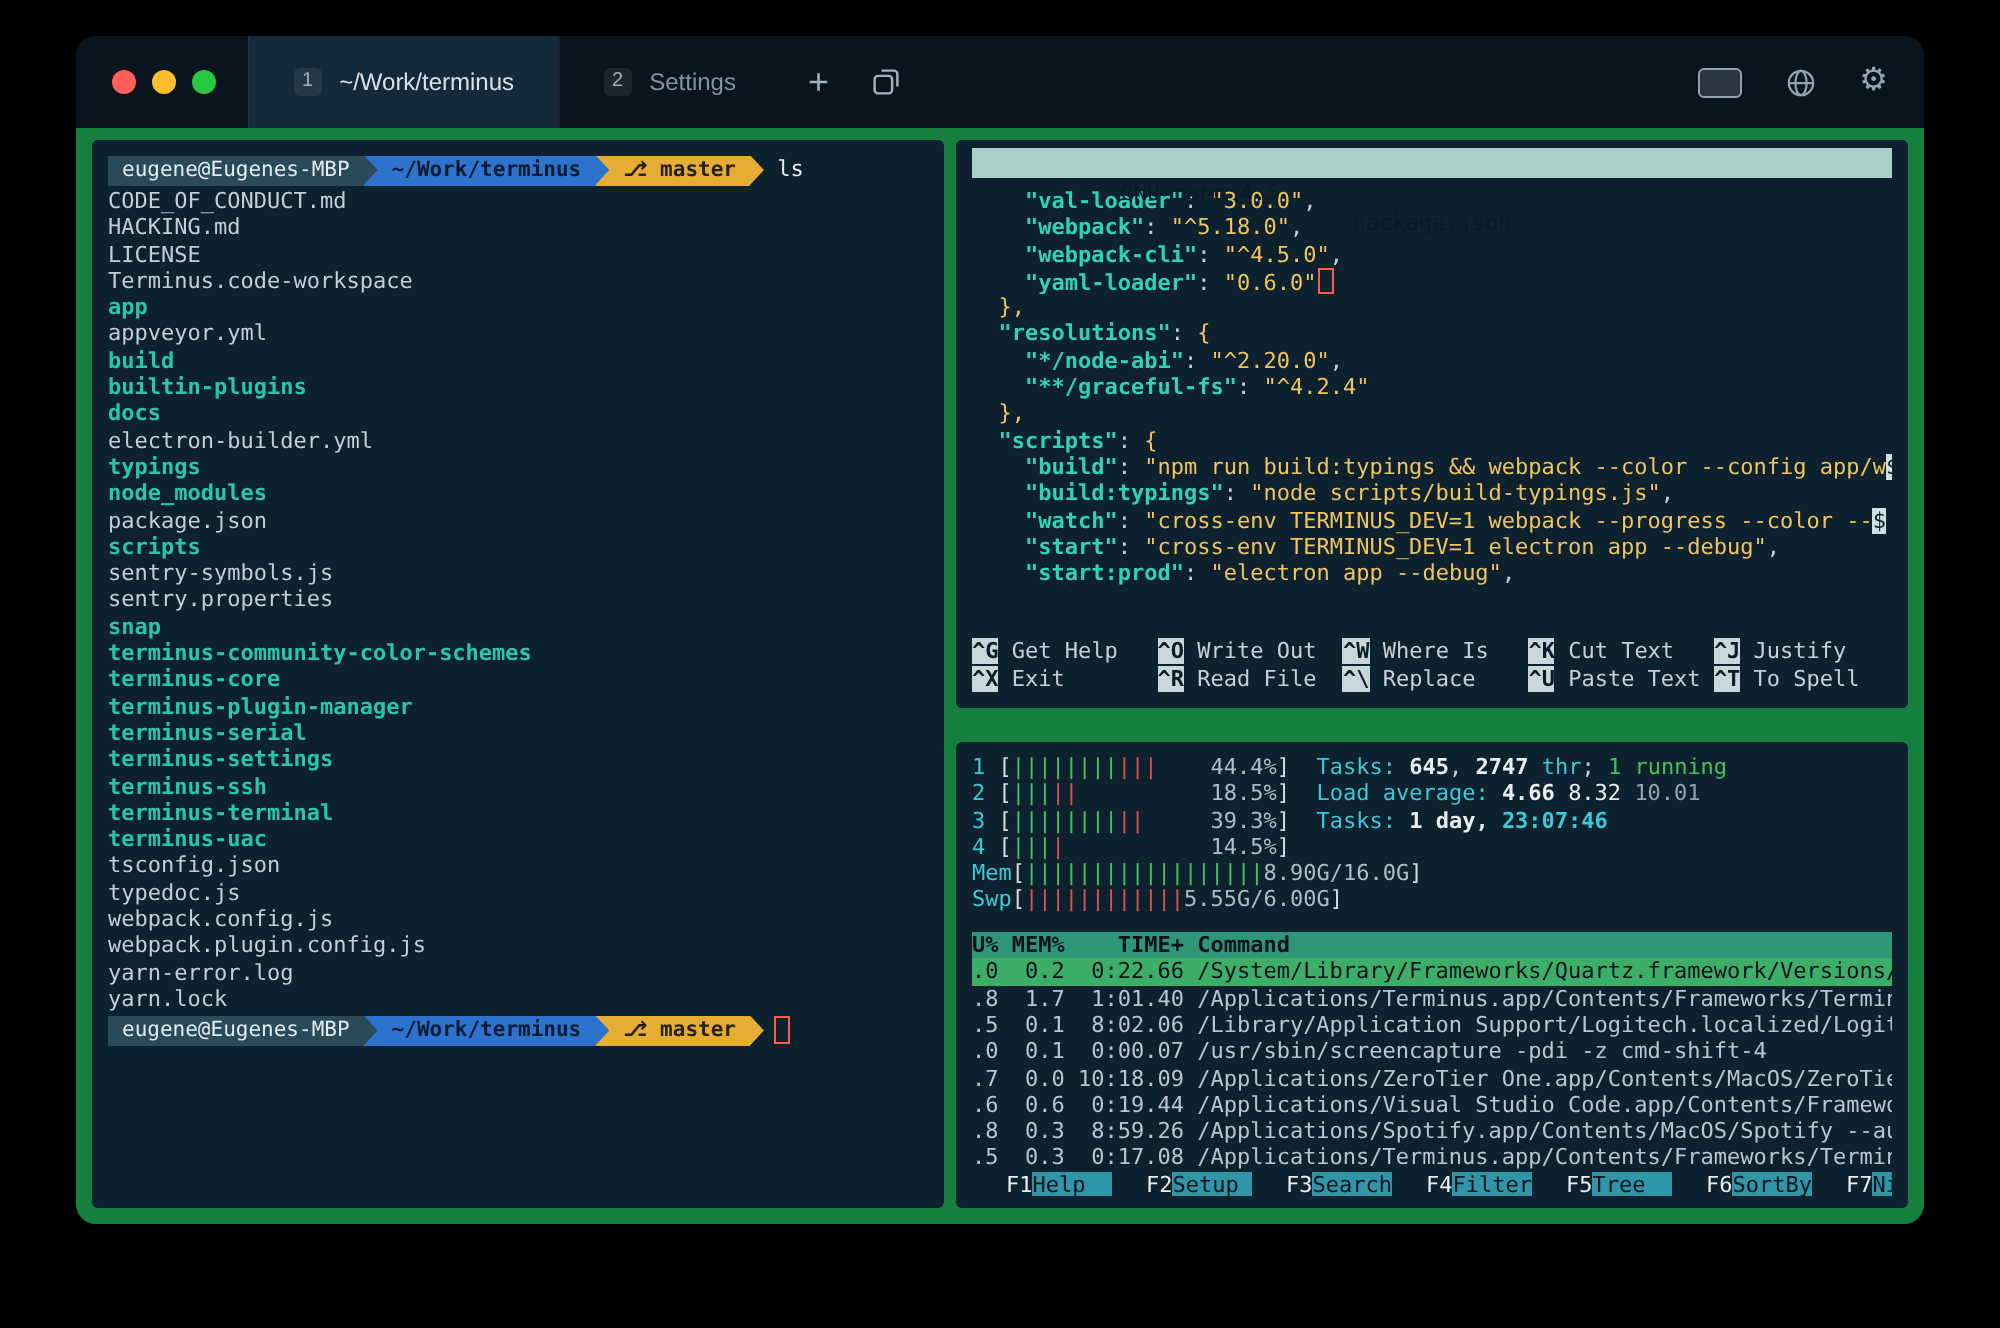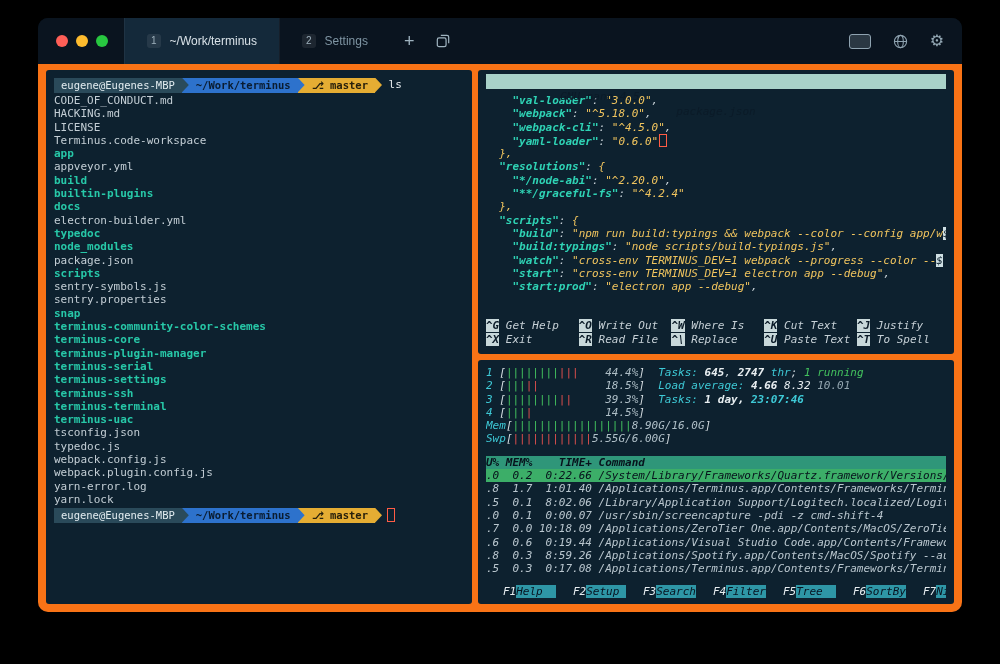--- a/index.html
+++ b/index.html
@@ -12,24 +12,24 @@
   .tl-red{background:#ff5f57;} .tl-yellow{background:#febc2e;} .tl-green{background:#28c840;}
   .tab{display:flex;align-items:center;gap:9px;padding:0 22px;color:#7f95a3;font-size:12px;border-left:1px solid rgba(255,255,255,.05);cursor:default;}
   .tab.active{background:#14293a;color:#d8e1e7;}
   .tab-num{font-size:10px;color:#9db0bc;background:rgba(255,255,255,.08);border-radius:3px;padding:0 4px;height:14px;line-height:14px;}
   .newtab{background:none;border:none;color:#9fb3bf;font-size:18px;padding:0 14px;cursor:default;}
   .icon-btn{display:flex;align-items:center;padding:0 8px;}
   .tb-right{margin-left:auto;display:flex;align-items:center;gap:14px;padding-right:18px;}
   .dock-icon{width:20px;height:13px;border:1.5px solid #8fa3b0;border-radius:3px;background:rgba(143,163,176,.25);display:inline-block;}
   .gear{font-size:16px;color:#93a7b3;line-height:16px;}
   
-  .content{flex:1;display:flex;gap:6px;padding:6px 8px 8px;background:#f97316;min-height:0;}
+  .content{flex:1;display:flex;gap:6px;padding:6px 8px 8px;background:#15803d;min-height:0;}
   .pane{background:#0d212f;border-radius:3px;overflow:hidden;}
   #terminal-pane{flex:0 0 410px;padding:6px 8px;}
-  .right-col{flex:1;display:flex;flex-direction:column;gap:6px;min-width:0;font-style:italic;}
+  .right-col{flex:1;display:flex;flex-direction:column;gap:17px;min-width:0;}
   #nano-pane{flex:0 0 272px;display:flex;flex-direction:column;padding:4px 8px 8px;}
   #htop-pane{flex:1;display:flex;flex-direction:column;padding:6px 8px;}
   .tline{font-family:"DejaVu Sans Mono","DejaVu Sans",monospace;font-size:11px;line-height:13.3px;height:13.3px;white-space:pre;overflow:hidden;color:#c3ced5;}
   
   .dir{color:#27c8a8;font-weight:bold;text-align:right;}
   .file{color:#c3ced5;}
   .prompt-line{height:16px;line-height:16px;margin:1px 0;}
   .pseg{display:inline-block;height:15px;line-height:15px;padding:0 7px;font-size:10.5px;vertical-align:middle;}
   .seg-host{background:#2a4a5a;color:#e2ecf0;}
   .seg-path{background:#2d72cc;color:#0a1c30;font-weight:bold;}
@@ -112,21 +112,21 @@
         <div class="tline"><span class="file">CODE_OF_CONDUCT.md</span></div>
         <div class="tline"><span class="file">HACKING.md</span></div>
         <div class="tline"><span class="file">LICENSE</span></div>
         <div class="tline"><span class="file">Terminus.code-workspace</span></div>
         <div class="tline"><span class="dir">app</span></div>
         <div class="tline"><span class="file">appveyor.yml</span></div>
         <div class="tline"><span class="dir">build</span></div>
         <div class="tline"><span class="dir">builtin-plugins</span></div>
         <div class="tline"><span class="dir">docs</span></div>
         <div class="tline"><span class="file">electron-builder.yml</span></div>
-        <div class="tline"><span class="dir">typedoc</span></div>
+        <div class="tline"><span class="dir">typings</span></div>
         <div class="tline"><span class="dir">node_modules</span></div>
         <div class="tline"><span class="file">package.json</span></div>
         <div class="tline"><span class="dir">scripts</span></div>
         <div class="tline"><span class="file">sentry-symbols.js</span></div>
         <div class="tline"><span class="file">sentry.properties</span></div>
         <div class="tline"><span class="dir">snap</span></div>
         <div class="tline"><span class="dir">terminus-community-color-schemes</span></div>
         <div class="tline"><span class="dir">terminus-core</span></div>
         <div class="tline"><span class="dir">terminus-plugin-manager</span></div>
         <div class="tline"><span class="dir">terminus-serial</span></div>

